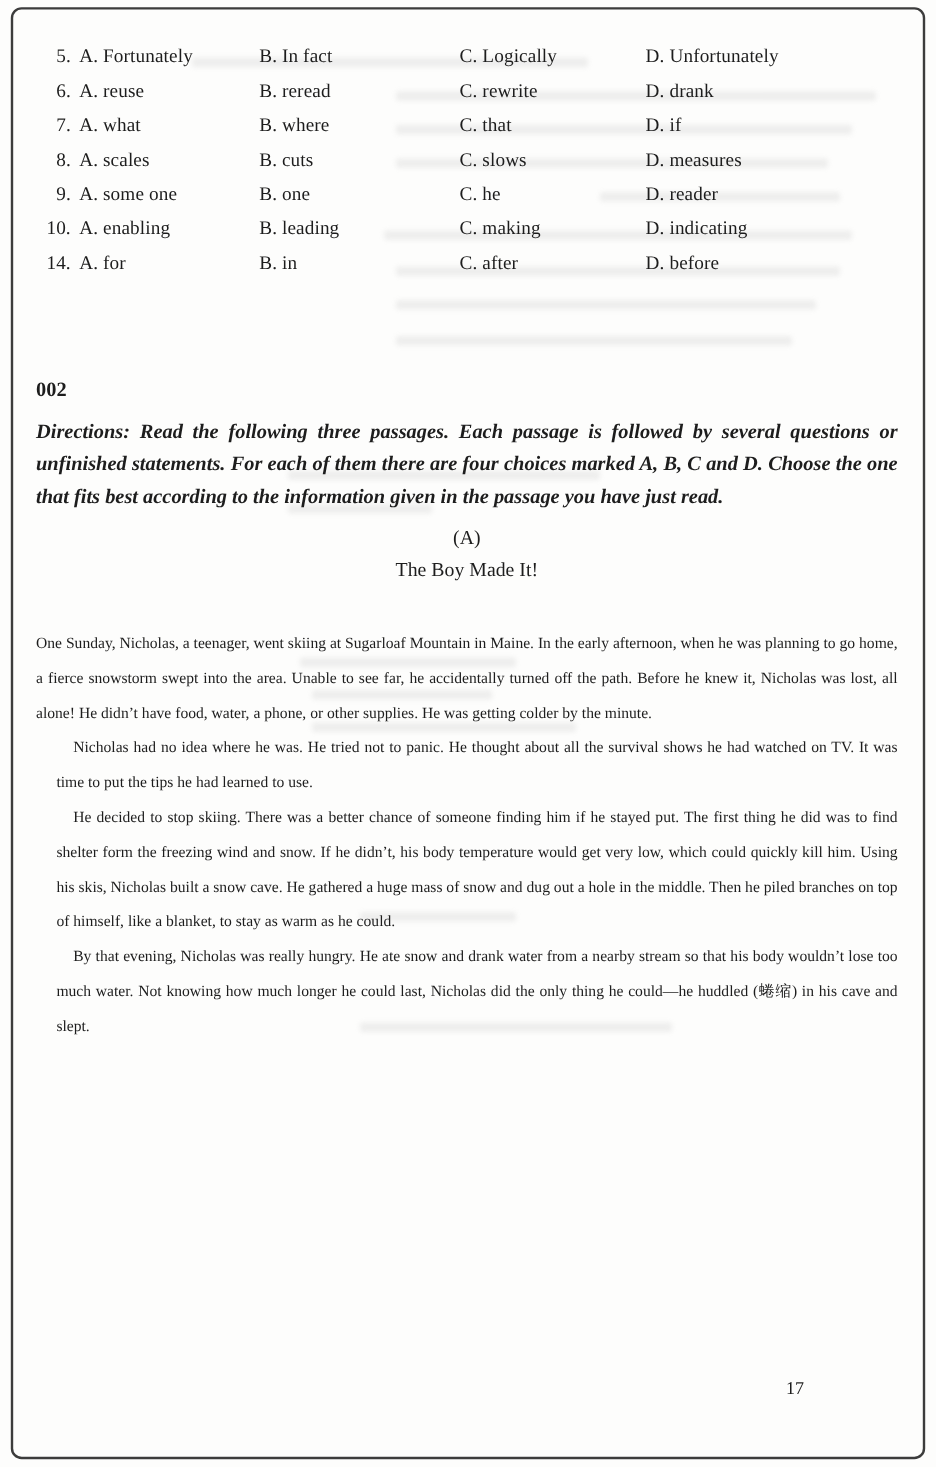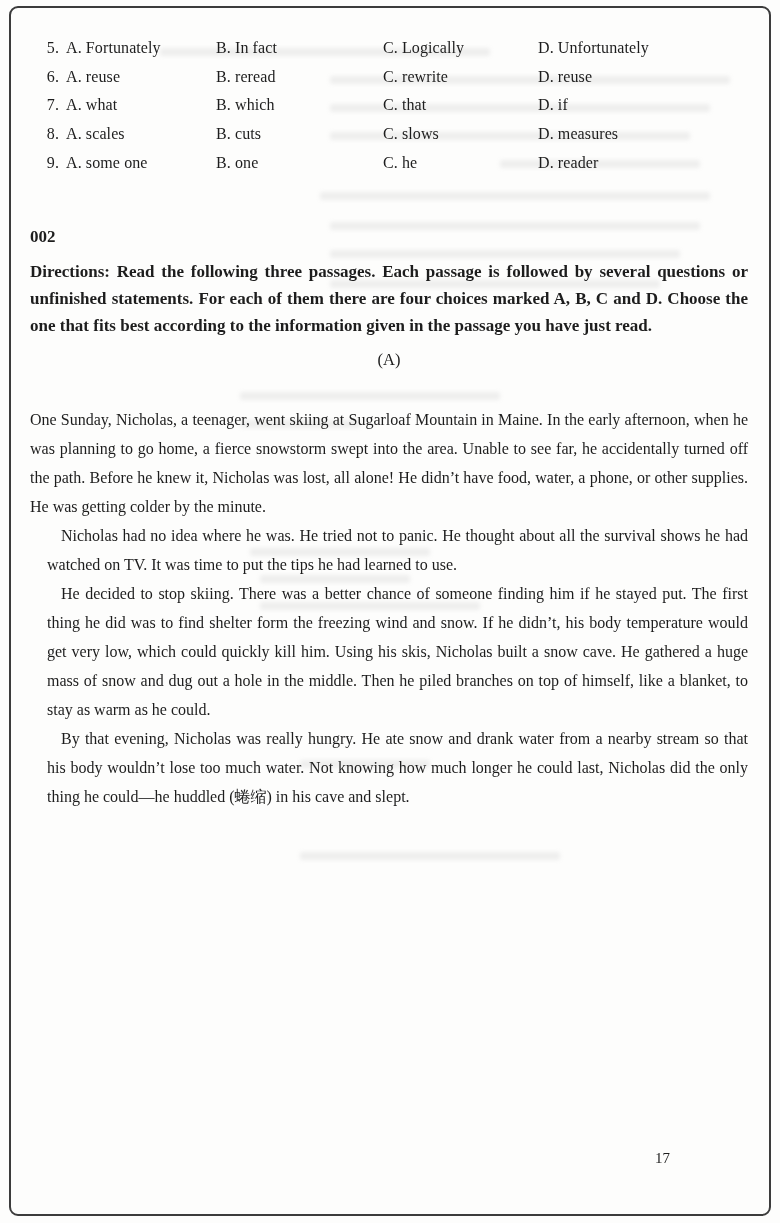--- a/index.html
+++ b/index.html
@@ -38,46 +38,47 @@
     align-items: center;
     font-size: 16px;
     letter-spacing: 0.1px;
   }
   .q-num {
     text-align: right;
     padding-right: 7px;
   }
   
   .section-id {
-    margin-top: 50px;
+    margin-top: 81px;
     font-weight: bold;
     font-size: 17px;
   }
   .directions {
     margin-top: 11px;
     font-weight: bold;
     font-size: 17px;
     line-height: 27px;
     text-align: justify;
+    font-style: italic;
   }
   .passage-label {
     margin-top: 8px;
     text-align: center;
     font-size: 16.5px;
     line-height: 26px;
   }
   .passage-title {
     text-align: center;
     font-size: 16.5px;
     line-height: 28px;
   }
   
   .passage {
     margin-top: 32px;
-    font-size: 16px;
+    font-size: 13px;
     line-height: 29px;
     text-align: justify;
   }
   .passage p {
     margin: 0;
   }
   .passage p.indent {
     text-indent: 14px;
     margin-left: 17px;
   }
@@ -134,51 +135,66 @@
         <span>A. Fortunately</span>
         <span>B. In fact</span>
         <span>C. Logically</span>
         <span>D. Unfortunately</span>
       </div>
       <div class="q-row">
         <span class="q-num">6.</span>
         <span>A. reuse</span>
         <span>B. reread</span>
         <span>C. rewrite</span>
-        <span>D. reuse</span>
+        <span>D. drank</span>
       </div>
       <div class="q-row">
         <span class="q-num">7.</span>
         <span>A. what</span>
-        <span>B. which</span>
+        <span>B. where</span>
         <span>C. that</span>
         <span>D. if</span>
       </div>
       <div class="q-row">
         <span class="q-num">8.</span>
         <span>A. scales</span>
         <span>B. cuts</span>
         <span>C. slows</span>
         <span>D. measures</span>
       </div>
       <div class="q-row">
         <span class="q-num">9.</span>
         <span>A. some one</span>
         <span>B. one</span>
         <span>C. he</span>
         <span>D. reader</span>
       </div>
+      <div class="q-row">
+        <span class="q-num">10.</span>
+        <span>A. enabling</span>
+        <span>B. leading</span>
+        <span>C. making</span>
+        <span>D. indicating</span>
+      </div>
+      <div class="q-row">
+        <span class="q-num">14.</span>
+        <span>A. for</span>
+        <span>B. in</span>
+        <span>C. after</span>
+        <span>D. before</span>
+      </div>
 
     </div>
 
     <div class="section-id">002</div>
 
     <div class="directions">Directions: Read the following three passages. Each passage is followed by several questions or unfinished statements. For each of them there are four choices marked A, B, C and D. Choose the one that fits best according to the information given in the passage you have just read.</div>
 
     <div class="passage-label">(A)</div>
+    <div class="passage-title">The Boy Made It!</div>
 
     <div class="passage">
       <p>One Sunday, Nicholas, a teenager, went skiing at Sugarloaf Mountain in Maine. In the early afternoon, when he was planning to go home, a fierce snowstorm swept into the area. Unable to see far, he accidentally turned off the path. Before he knew it, Nicholas was lost, all alone! He didn’t have food, water, a phone, or other supplies. He was getting colder by the minute.</p>
       <p class="indent">Nicholas had no idea where he was. He tried not to panic. He thought about all the survival shows he had watched on TV. It was time to put the tips he had learned to use.</p>
       <p class="indent">He decided to stop skiing. There was a better chance of someone finding him if he stayed put. The first thing he did was to find shelter form the freezing wind and snow. If he didn’t, his body temperature would get very low, which could quickly kill him. Using his skis, Nicholas built a snow cave. He gathered a huge mass of snow and dug out a hole in the middle. Then he piled branches on top of himself, like a blanket, to stay as warm as he could.</p>
       <p class="indent">By that evening, Nicholas was really hungry. He ate snow and drank water from a nearby stream so that his body wouldn’t lose too much water. Not knowing how much longer he could last, Nicholas did the only thing he could—he huddled (蜷缩) in his cave and slept.</p>
     </div>
 
   </div>
 

